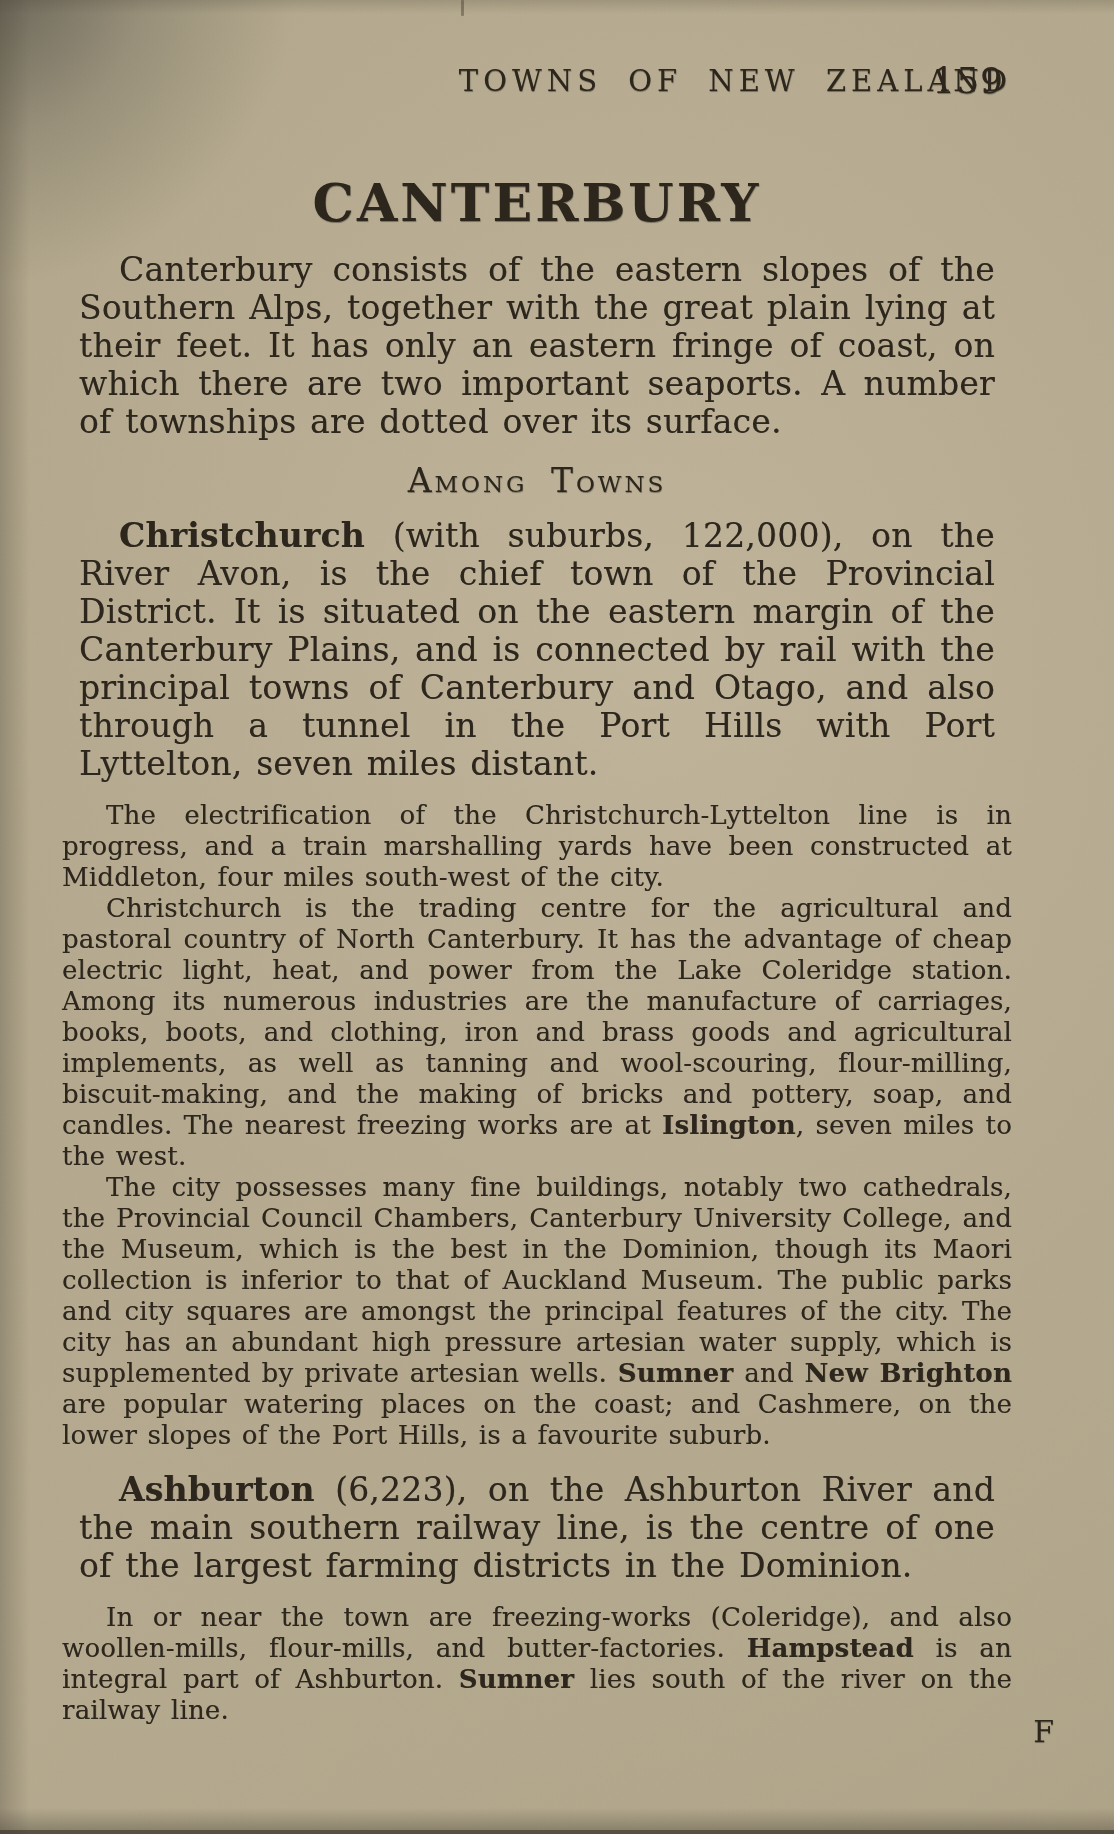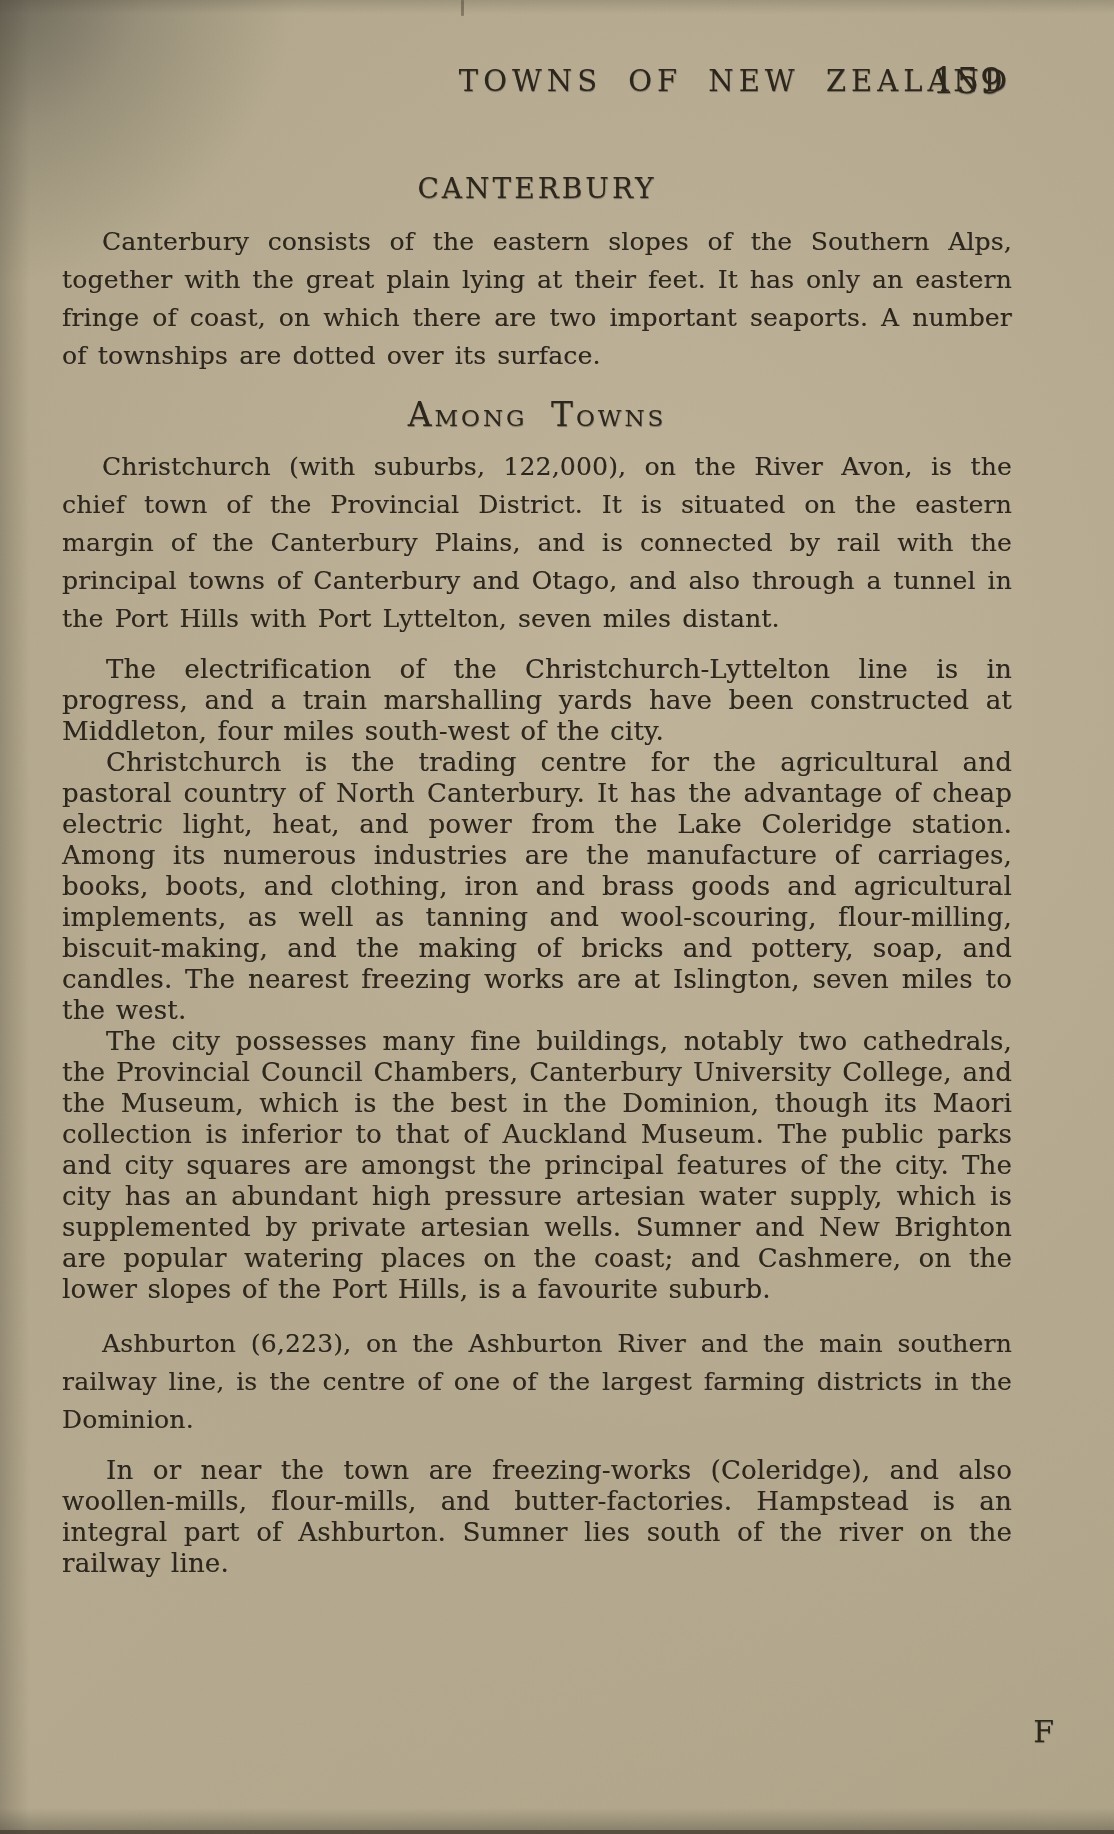--- a/index.html
+++ b/index.html
@@ -71,47 +71,47 @@
     text-shadow: 0.4px 0.5px 0.7px rgba(45,38,29,0.45);
   }
 
   
   .content {
     position: absolute; top: 172px; left: 62px; width: 950px;
   }
 
   .h1 {
     margin: 0 0 18px 0;
-    font-size: 28px; font-weight: 400; letter-spacing: 3px;
+    font-size: 52px; font-weight: 700; letter-spacing: 3px;
     text-align: center;
     text-shadow: 0.5px 0.6px 0.8px rgba(45,38,29,0.45);
   }
   .h2 {
     margin: 20px 0 14px 0;
     font-size: 33px; font-weight: 400;
     font-variant: small-caps; letter-spacing: 3px; word-spacing: 10px;
     text-align: center;
     text-shadow: 0.5px 0.6px 0.8px rgba(45,38,29,0.45);
   }
 
   p { text-shadow: 0.35px 0.45px 0.6px rgba(45,38,29,0.40); }
 
   .t-large {
-    margin: 0; font-size: 25px; line-height: 38px;
+    margin: 17px; font-size: 33px; line-height: 38px;
     text-align: justify; text-indent: 40px;
     letter-spacing: 0.2px; word-spacing: 3px;
   }
   .t-small {
     margin: 0; font-size: 26px; line-height: 31px;
     text-align: justify; text-indent: 44px;
     letter-spacing: 0.2px; word-spacing: 2px;
   }
   .gap-sm { margin-top: 16px; }
   .gap-lg { margin-top: 20px; }
-  .b { font-weight: 400; }
+  .b { font-weight: 700; }
 
   .signature-mark {
     position: absolute; top: 1714px; right: 60px;
     font-size: 30px;
     text-shadow: 0.4px 0.5px 0.7px rgba(45,38,29,0.45);
   }
 </style>
 </head>
 <body>
 

